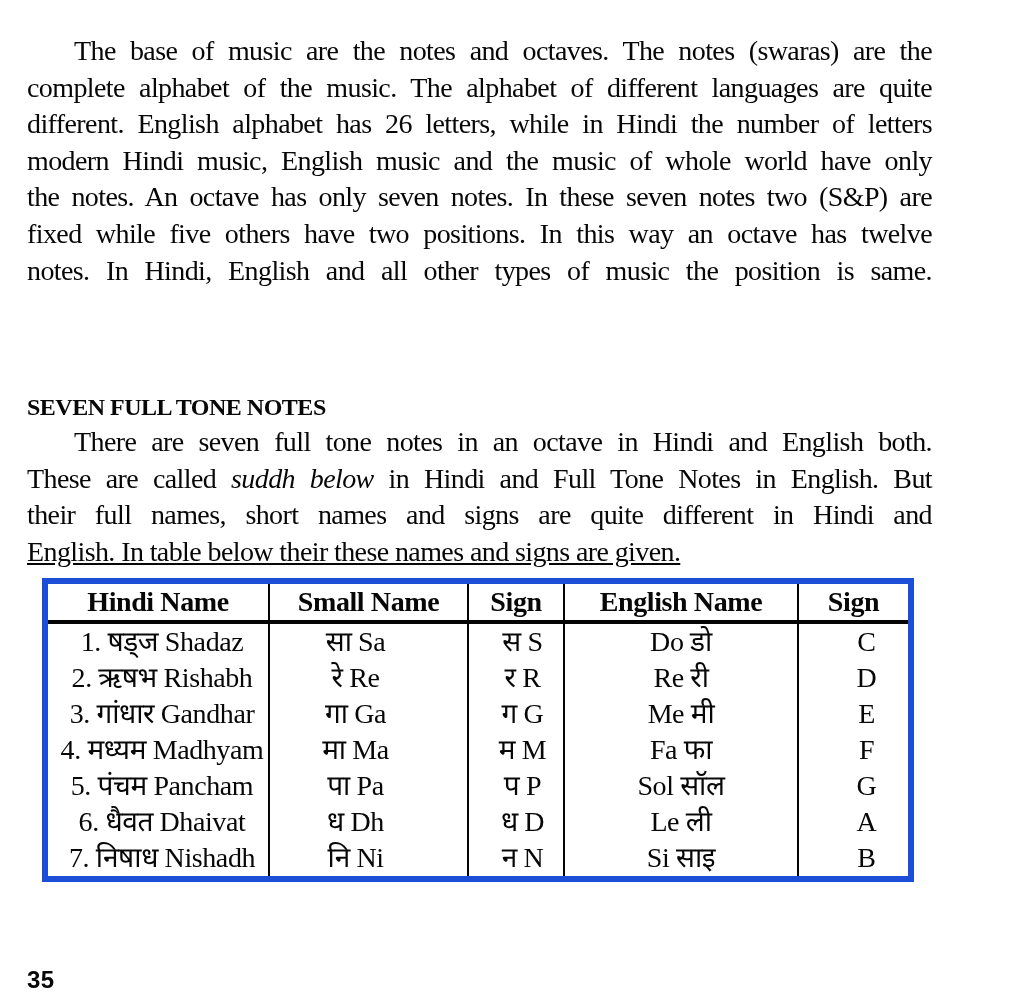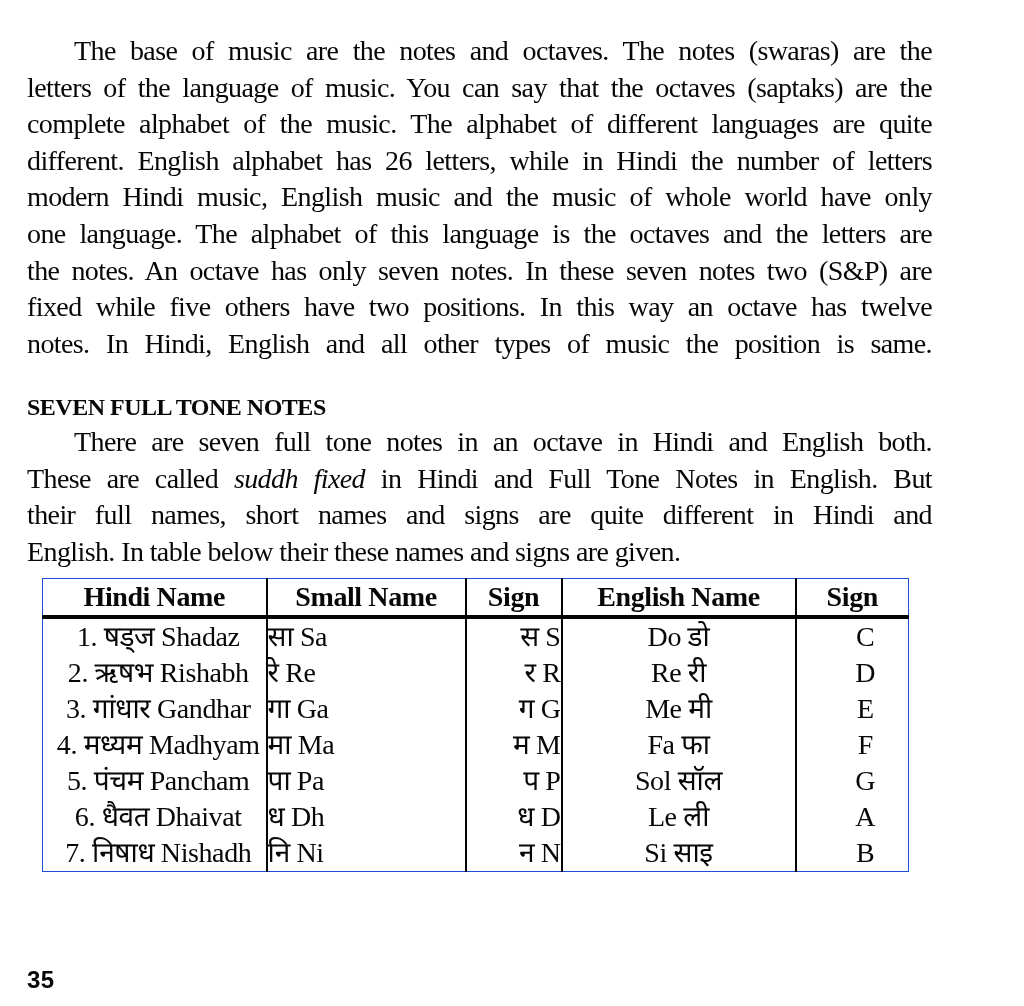--- a/index.html
+++ b/index.html
@@ -20,62 +20,62 @@
     width: 905px;
   }
   .tline {
     font-size: 28px;
     line-height: 36.6px;
     letter-spacing: -0.6px;
     text-align: justify;
     text-align-last: justify;
     white-space: normal;
   }
-  .tline.lastline { text-align-last: left; }
+  .tline.lastline { text-align-last: left; text-decoration: underline; }
   .tline.first { text-indent: 47px; margin-top: 20px; }
   .intro { top: 13px; }
   .section-heading {
     position: absolute;
     left: 27px; top: 387px;
     margin: 0;
     font-size: 24px;
     font-weight: bold;
     letter-spacing: -0.5px;
     line-height: 40px;
     white-space: nowrap;
   }
   .section-para { top: 404px; }
   .closing { top: 870px; }
   .notes-table {
     position: absolute;
     left: 42px; top: 578px;
     width: 866px;
     border-collapse: collapse;
     table-layout: fixed;
-    border: 1px solid #1d4ed8;
+    border: 6px solid #1d4ed8;
     font-size: 28px;
     letter-spacing: -0.4px;
   }
   .notes-table th, .notes-table td {
     padding: 0;
     overflow: hidden;
     white-space: nowrap;
     vertical-align: middle;
   }
   .notes-table th {
     height: 36px;
     font-weight: bold;
     text-align: center;
     border-bottom: 4px solid #050505;
   }
   .notes-table td { height: 36px; line-height: 34px; }
   .notes-table th + th, .notes-table td + td { border-left: 2px solid #050505; }
   .c-hindi { text-align: center; padding-left: 8px !important; }
-  .c-small { padding-right: 26px !important; }
-  .c-sign1 { text-align: right; padding-left: 13px !important; }
+  .c-small { text-align: center; padding-right: 26px !important; }
+  .c-sign1 { text-align: center; padding-left: 13px !important; }
   .c-eng   { text-align: center; }
   .c-sign2 { text-align: center; padding-left: 26px !important; }
   .page-number {
     position: absolute;
     left: 27px; top: 966px;
     width: 905px;
     text-align: left;
     font-family: "Liberation Sans", sans-serif;
     font-weight: bold;
     font-size: 24px;
@@ -83,35 +83,33 @@
   }
   em { font-style: italic; }
 </style>
 </head>
 <body>
 
 <div class="page">
 
   <div class="textblock intro">
     <div class="tline first">The base of music are the notes and octaves. The notes (swaras) are the</div>
-    <div class="tline">letters of the language of music. You can say that the octaves (saptaks) are the</div>
     <div class="tline">complete alphabet of the music. The alphabet of different languages are quite</div>
     <div class="tline">different. English alphabet has 26 letters, while in Hindi the number of letters</div>
     <div class="tline">modern Hindi music, English music and the music of whole world have only</div>
-    <div class="tline">one language. The alphabet of this language is the octaves and the letters are</div>
     <div class="tline">the notes. An octave has only seven notes. In these seven notes two (S&amp;P) are</div>
     <div class="tline">fixed while five others have two positions. In this way an octave has twelve</div>
     <div class="tline">notes. In Hindi, English and all other types of music the position is same.</div>
   </div>
 
   <h2 class="section-heading">SEVEN FULL TONE NOTES</h2>
 
   <div class="textblock section-para">
     <div class="tline first">There are seven full tone notes in an octave in Hindi and English both.</div>
-    <div class="tline"><span>These are called </span><em>suddh fixed</em><span> in Hindi and Full Tone Notes in English. But</span></div>
+    <div class="tline"><span>These are called </span><em>suddh below</em><span> in Hindi and Full Tone Notes in English. But</span></div>
     <div class="tline">their full names, short names and signs are quite different in Hindi and</div>
     <div class="tline lastline">English. In table below their these names and signs are given.</div>
   </div>
 
   <table class="notes-table">
     <colgroup>
       <col style="width:224px">
         <col style="width:199px">
         <col style="width:96px">
         <col style="width:234px">

